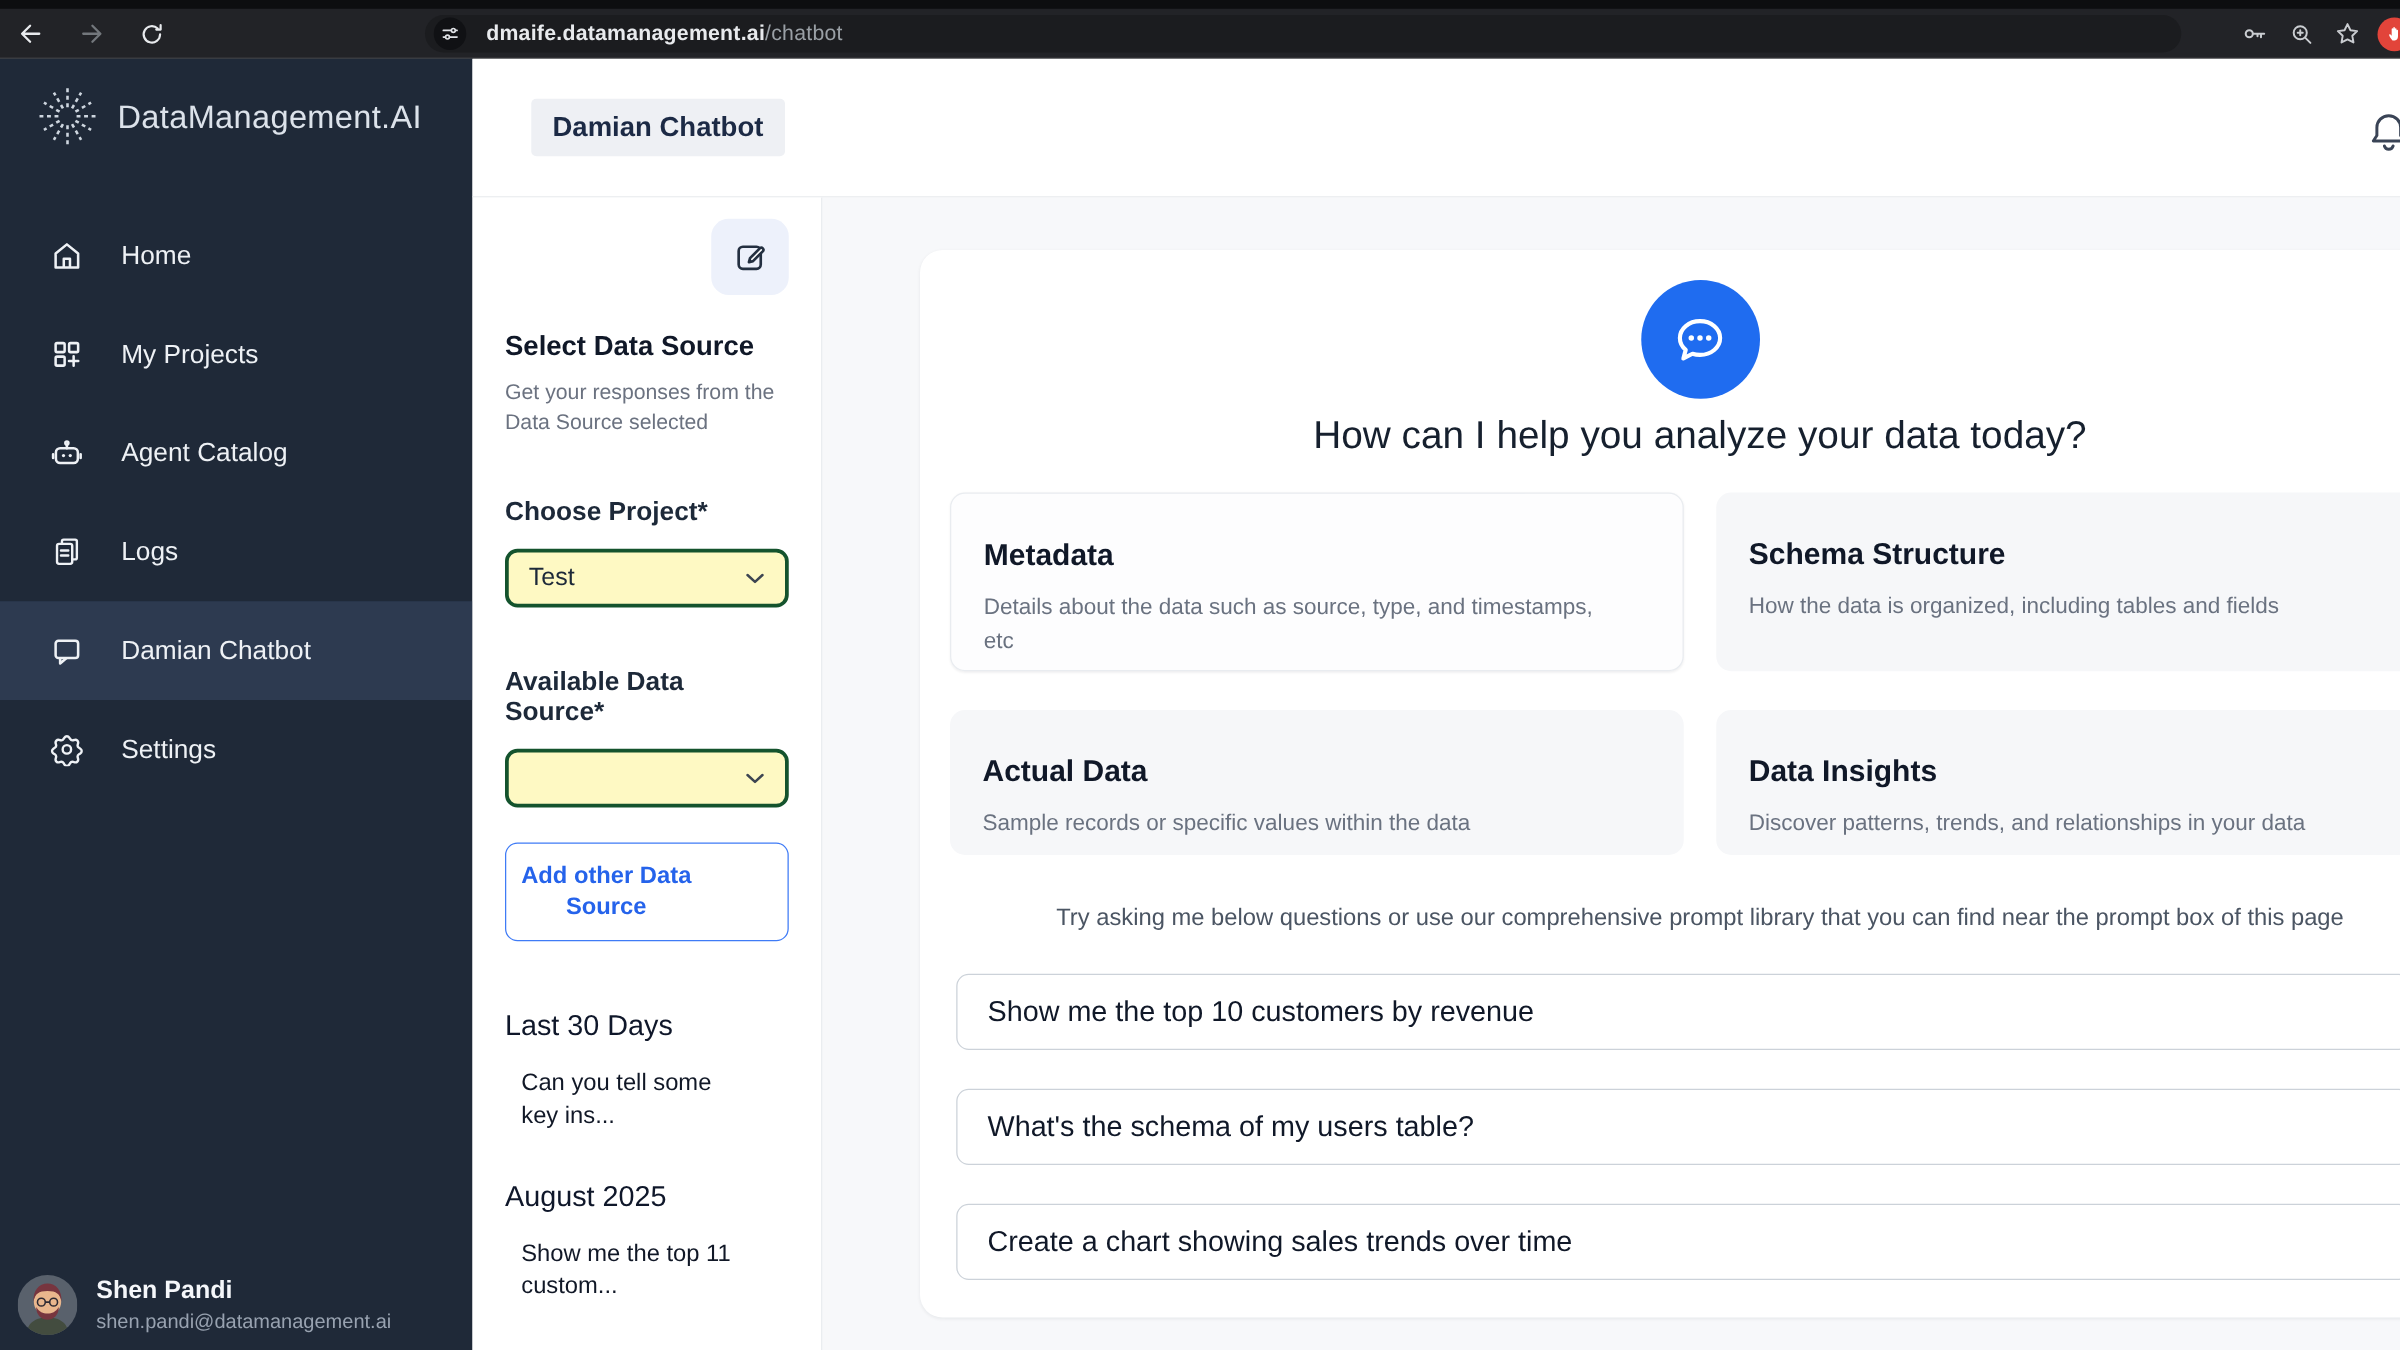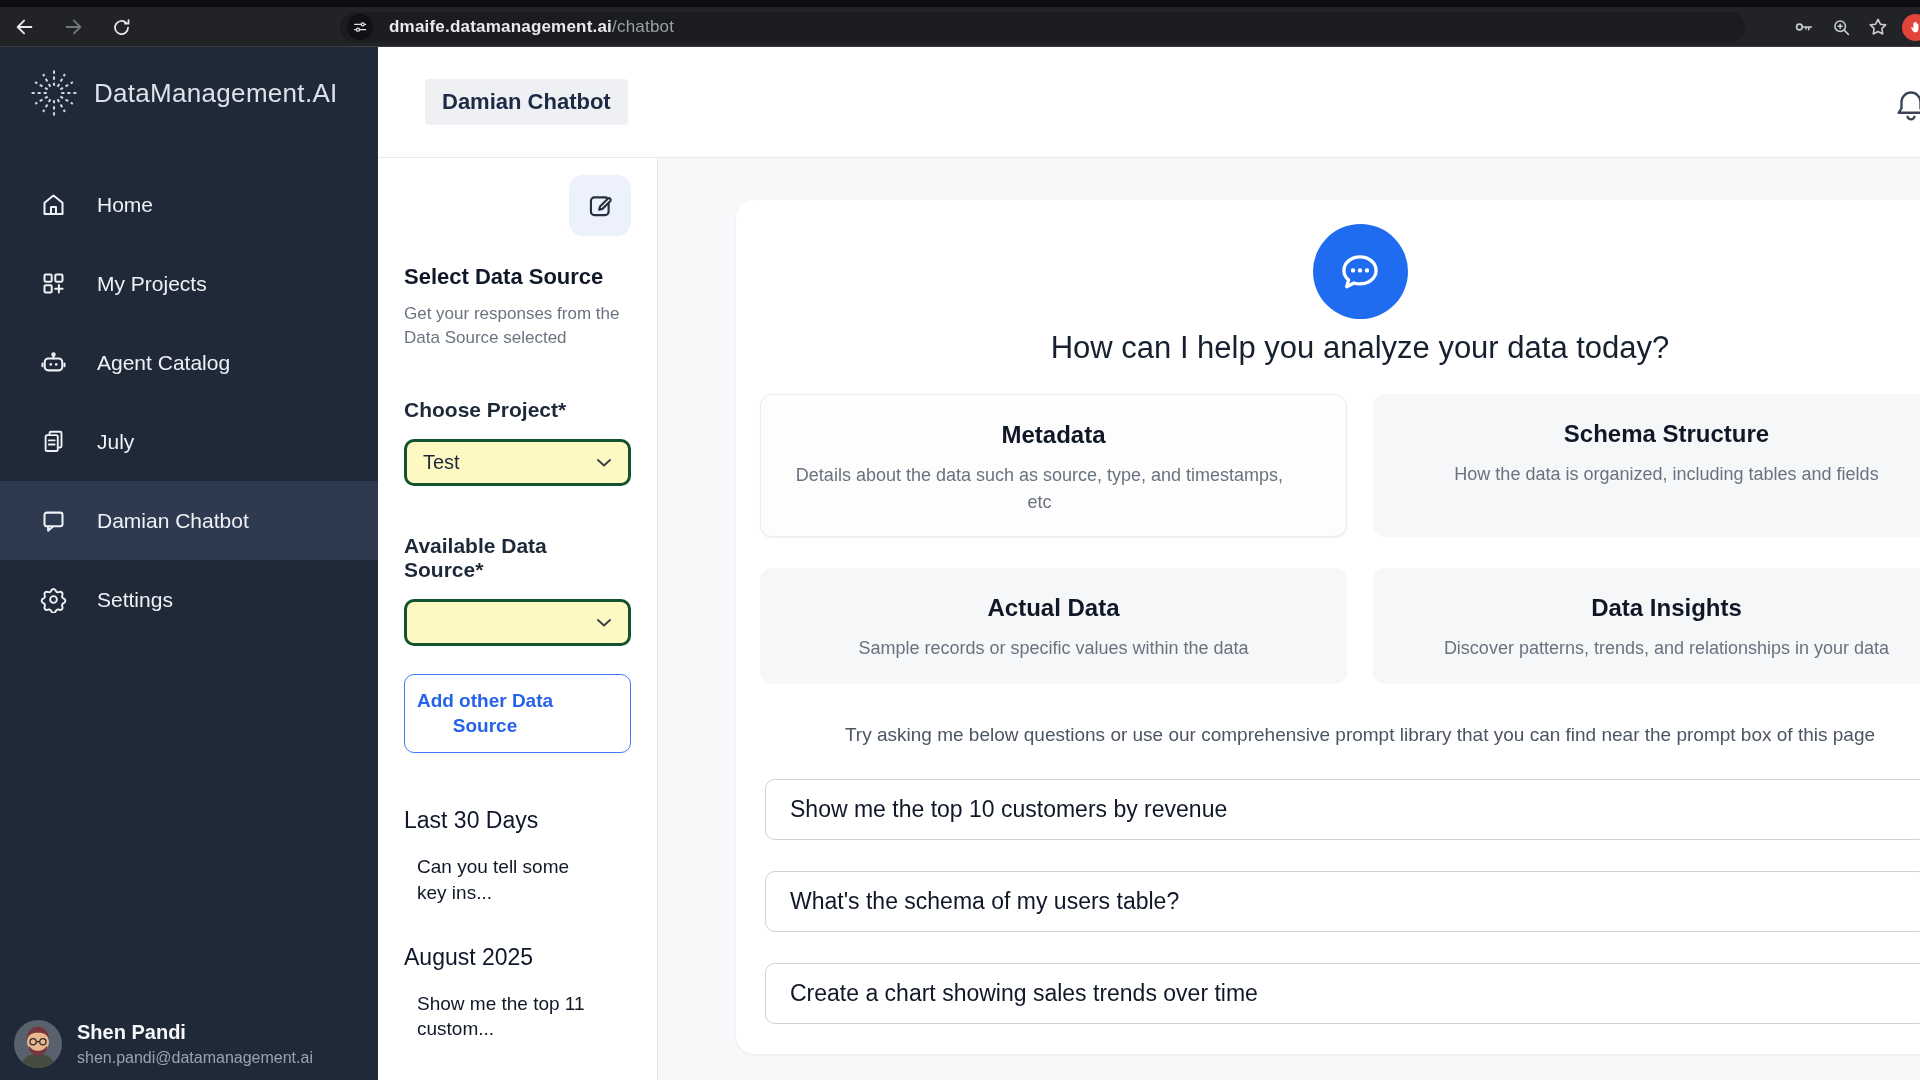--- a/index.html
+++ b/index.html
@@ -75,21 +75,21 @@
   
   .main { flex:1; background:#f7f8fa; position:relative; min-width:0; }
   .chat-card { position:absolute; left:78px; top:42px; right:-40px; bottom:26px; background:#fff;
                border-radius:18px; box-shadow:0 1px 3px rgba(16,24,40,.07); overflow:hidden; }
   .chat-content { margin-left:24px; width:1200px; padding-top:24px; }
   .bot-circle { width:95px; height:95px; border-radius:50%; background:#1f6cf0; margin:0 auto;
                 display:flex; align-items:center; justify-content:center; }
   .greeting { margin-top:11px; text-align:center; font-size:31px; font-weight:500; color:#16202e; }
   .cards-grid { margin-top:28px; display:grid; grid-template-columns:587px 587px;
                 grid-template-rows:143px 116px; column-gap:26px; row-gap:31px; }
-  .scard { background:#f6f7f9; border-radius:12px; padding:26px 26px 0; cursor:pointer;text-align:center; }
+  .scard { background:#f6f7f9; border-radius:12px; padding:36px 26px 0; cursor:pointer; }
   .scard.highlight { background:#fdfdfe; border:1px solid #e9ecf0; box-shadow:0 1px 2px rgba(16,24,40,.06); }
   .scard-title { font-size:24px; font-weight:700; color:#101828; }
   .scard-desc { margin-top:13px; font-size:18px; line-height:1.5; color:#6a7280; }
   .scard.highlight .scard-desc { max-width:505px; }
   .hint { margin-top:40px; text-align:center; font-size:19px; color:#4b5563; }
   .suggestions { margin-top:33px; margin-left:5px; width:1164px; }
   .suggestion { height:61px; background:#fff; border:1px solid #ccd2d9; border-radius:10px;
                 display:flex; align-items:center; padding-left:24px; font-size:23px; color:#101828;
                 margin-bottom:31px; cursor:pointer; }
 </style>
@@ -199,21 +199,21 @@
             <circle cx="12" cy="4.8" r="1.1"></circle>
           </svg>
         <span>Agent Catalog</span>
       </div>
       <div class="nav-item">
         <svg width="27" height="27" viewBox="0 0 24 24" fill="none" stroke="#eef1f5" stroke-width="1.7" stroke-linejoin="round">
             <path d="M8.5 6.2 V4.5 a1.2 1.2 0 0 1 1.2 -1.2 h8.2 a1.2 1.2 0 0 1 1.2 1.2 v11.6 a1.2 1.2 0 0 1 -1.2 1.2 h-1.7"></path>
             <rect x="5" y="6.3" width="10.8" height="14.2" rx="1.4"></rect>
             <path d="M7.8 11 h5.2 M7.8 14.6 h5.2" stroke-linecap="round"></path>
           </svg>
-        <span>July</span>
+        <span>Logs</span>
       </div>
       <div class="nav-item selected">
         <svg width="27" height="27" viewBox="0 0 24 24" fill="none" stroke="#eef1f5" stroke-width="1.8" stroke-linejoin="round">
             <rect x="4" y="5" width="16" height="12.2" rx="2"></rect>
             <path d="M7.2 17.2 v4 l4.6 -4"></path>
           </svg>
         <span>Damian Chatbot</span>
       </div>
       <div class="nav-item">
         <svg width="27" height="27" viewBox="0 0 24 24" fill="none" stroke="#eef1f5" stroke-width="1.7">

